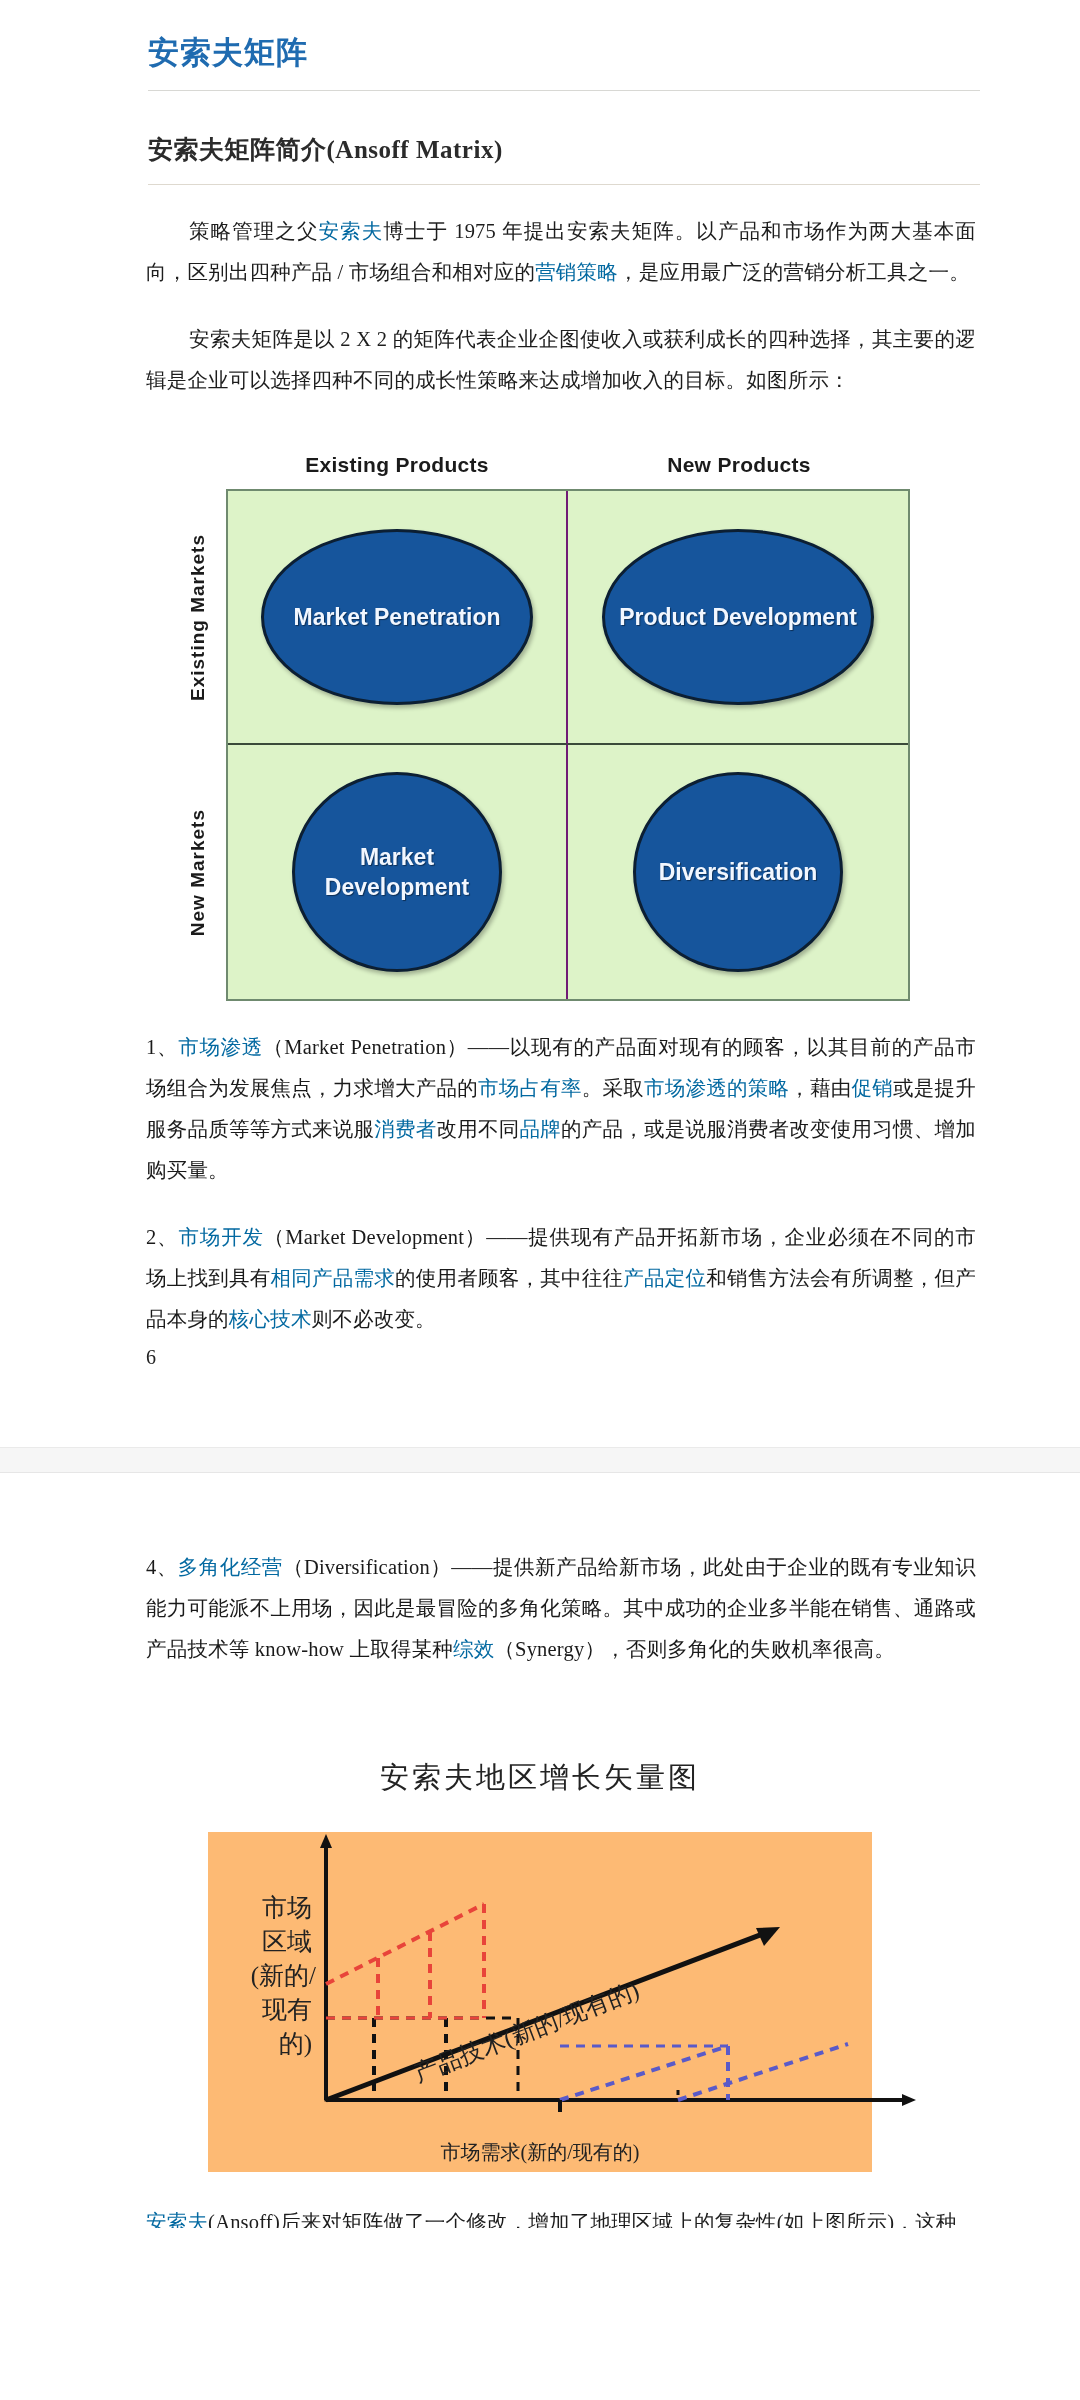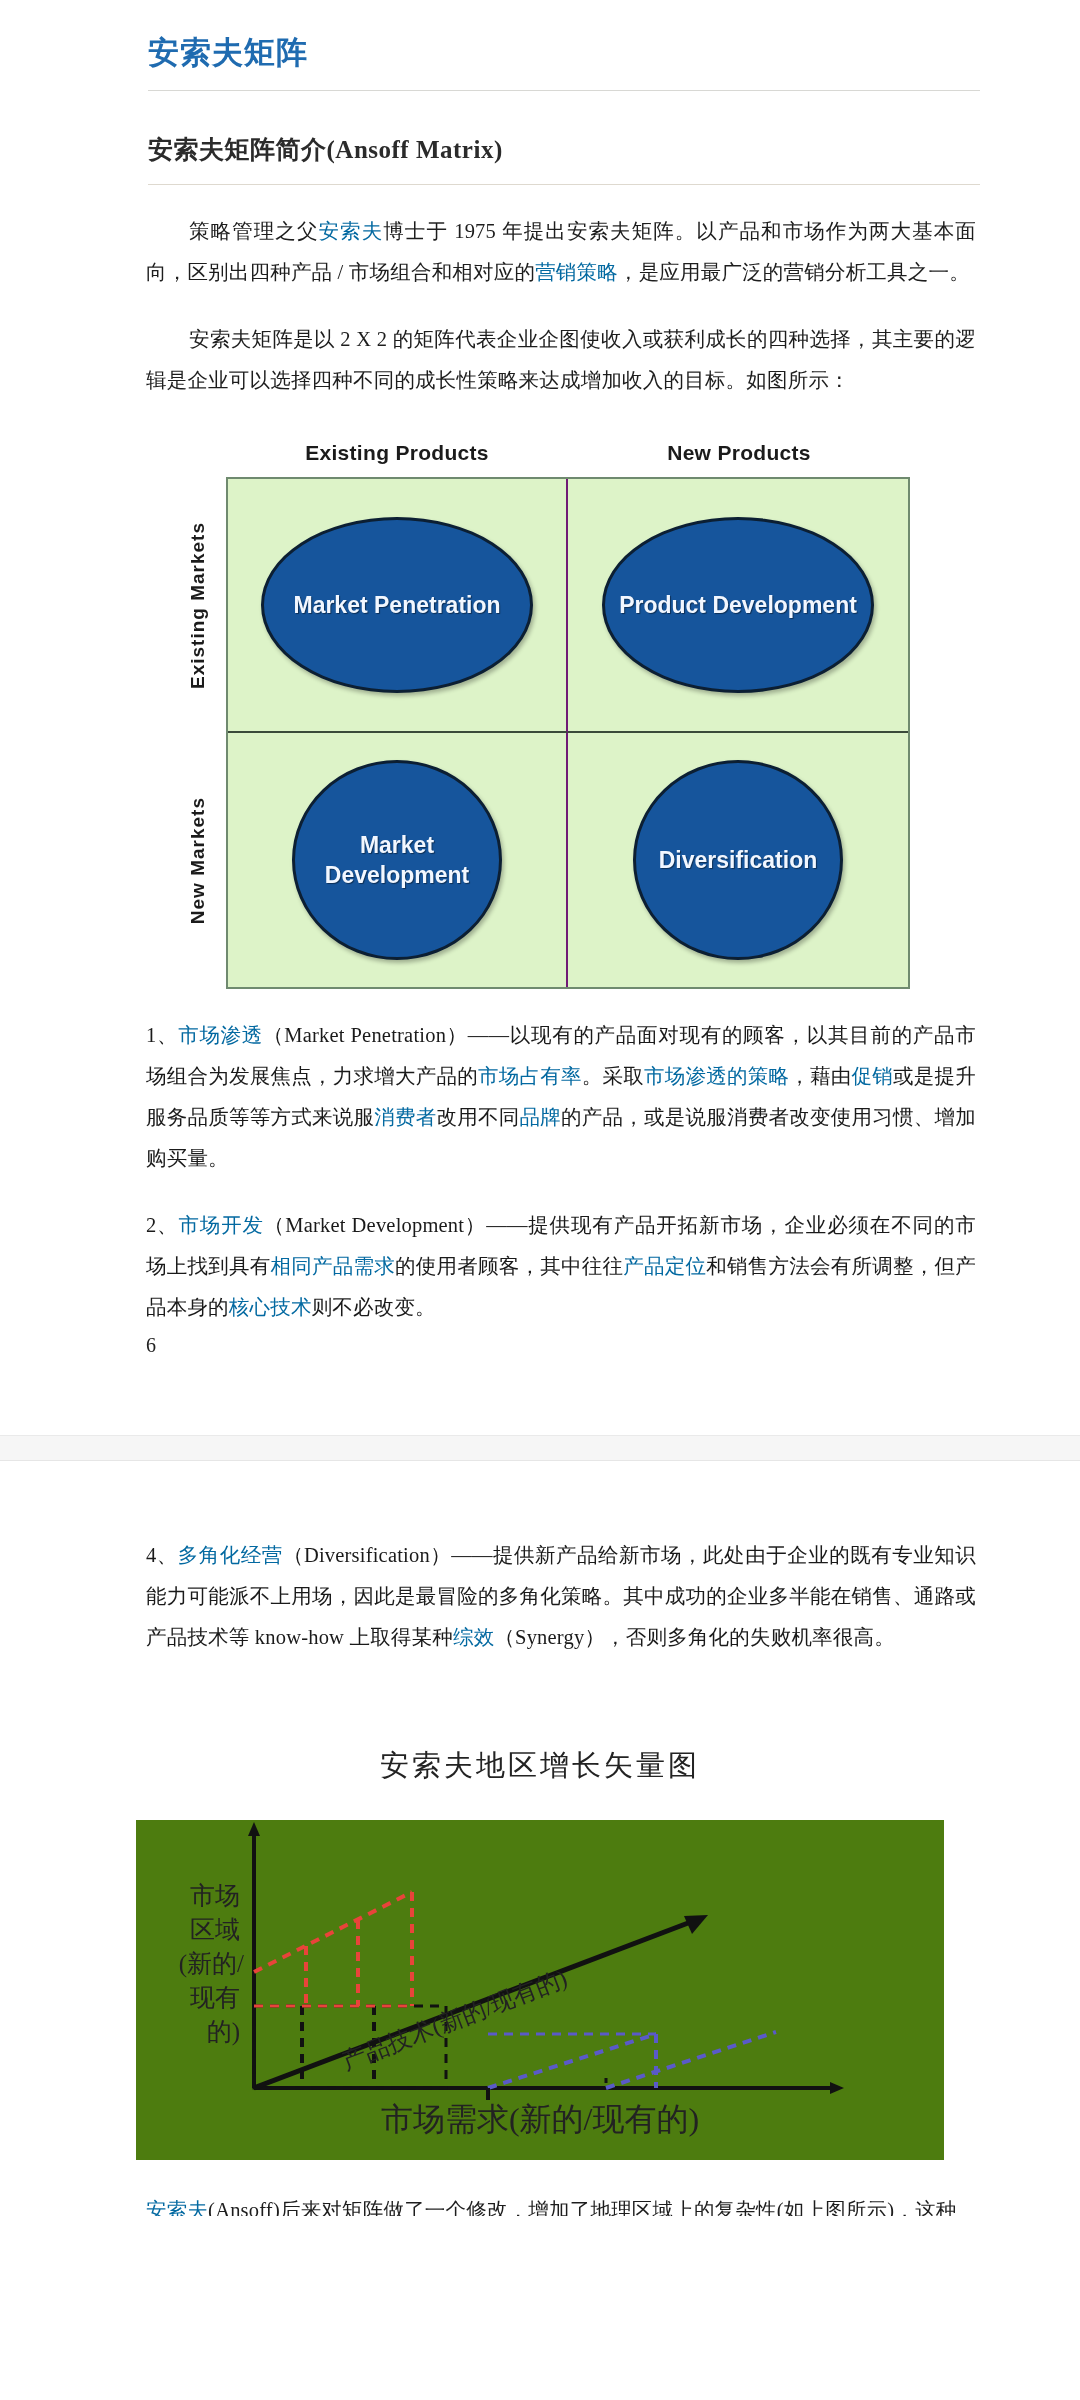--- a/index.html
+++ b/index.html
@@ -64,21 +64,21 @@
   .pagenum {
     font-size:20px;
     margin:6px 0 0 46px;
     color:#222;
   }
 
   
   .matrix-fig { margin:40px 0 0 0; display:flex; justify-content:center; }
   .matrix-wrap { position:relative; width:740px; }
   .matrix-colheads {
-    display:flex; margin-left:56px; margin-bottom:12px;
+    display:flex; margin-left:56px; margin-bottom:12px;margin-top:12px;
   }
   .matrix-colheads > div {
     flex:1; text-align:center;
     font-family:"Liberation Sans","DejaVu Sans",sans-serif;
     font-weight:bold; font-size:21px; color:#1b1b1b;
     letter-spacing:0.3px;
   }
   .matrix-body { display:flex; }
   .rowheads { width:56px; display:flex; flex-direction:column; }
   .rowheads > div {
@@ -127,21 +127,21 @@
   
   .vec-title {
     text-align:center;
     font-size:29px;
     font-family:Liberation Mono, monospace;
     color:#232323;
     margin:88px 0 0 0;
     letter-spacing:3px;
   }
   .vec-fig { display:flex; justify-content:center; margin-top:34px; }
-  .vec-box { background:#4d7c0f; width:808px; height:340px; position:relative; }
+  .vec-box { background:#fdba74; width:664px; height:340px; position:relative; }
 </style>
 </head>
 <body>
 
 <div class="page">
   <div class="content">
 
     <h1 class="doc-title">安索夫矩阵</h1>
     <hr class="rule-top">
 
@@ -238,19 +238,19 @@
           <line x1="470" y1="258" x2="470" y2="268" stroke="#111" stroke-width="3" stroke-dasharray="5 5"></line>
 
           <text x="104" y="84" text-anchor="end" font-family="Liberation Serif, serif" font-size="25" fill="#222">市场</text>
           <text x="104" y="118" text-anchor="end" font-family="Liberation Serif, serif" font-size="25" fill="#222">区域</text>
           <text x="108" y="152" text-anchor="end" font-family="Liberation Serif, serif" font-size="25" fill="#222">(新的/</text>
           <text x="104" y="186" text-anchor="end" font-family="Liberation Serif, serif" font-size="25" fill="#222">现有</text>
           <text x="104" y="220" text-anchor="end" font-family="Liberation Serif, serif" font-size="25" fill="#222">的)</text>
 
           <text font-family="Liberation Serif, serif" font-size="24" fill="#222" transform="translate(210,250) rotate(-21)">产品技术(新的/现有的)</text>
         </svg>
-        <div style="position:absolute;left:0;right:0;bottom:18px;text-align:center;font-size:32px;color:#222;font-family:'Liberation Serif',serif;">市场需求(新的/现有的)</div>
+        <div style="position:absolute;left:0;right:0;bottom:6px;text-align:center;font-size:20px;color:#222;font-family:'Liberation Serif',serif;">市场需求(新的/现有的)</div>
       </div>
     </div>
 
     <p class="body" style="margin-top:30px;overflow:hidden;max-height:26px"><a href="#" class="lnk">安索夫</a><span>(Ansoff)后来对矩阵做了一个修改，增加了地理区域上的复杂性(如上图所示)，这种</span></p>
   </div>
 </div>
 
 </body></html>

